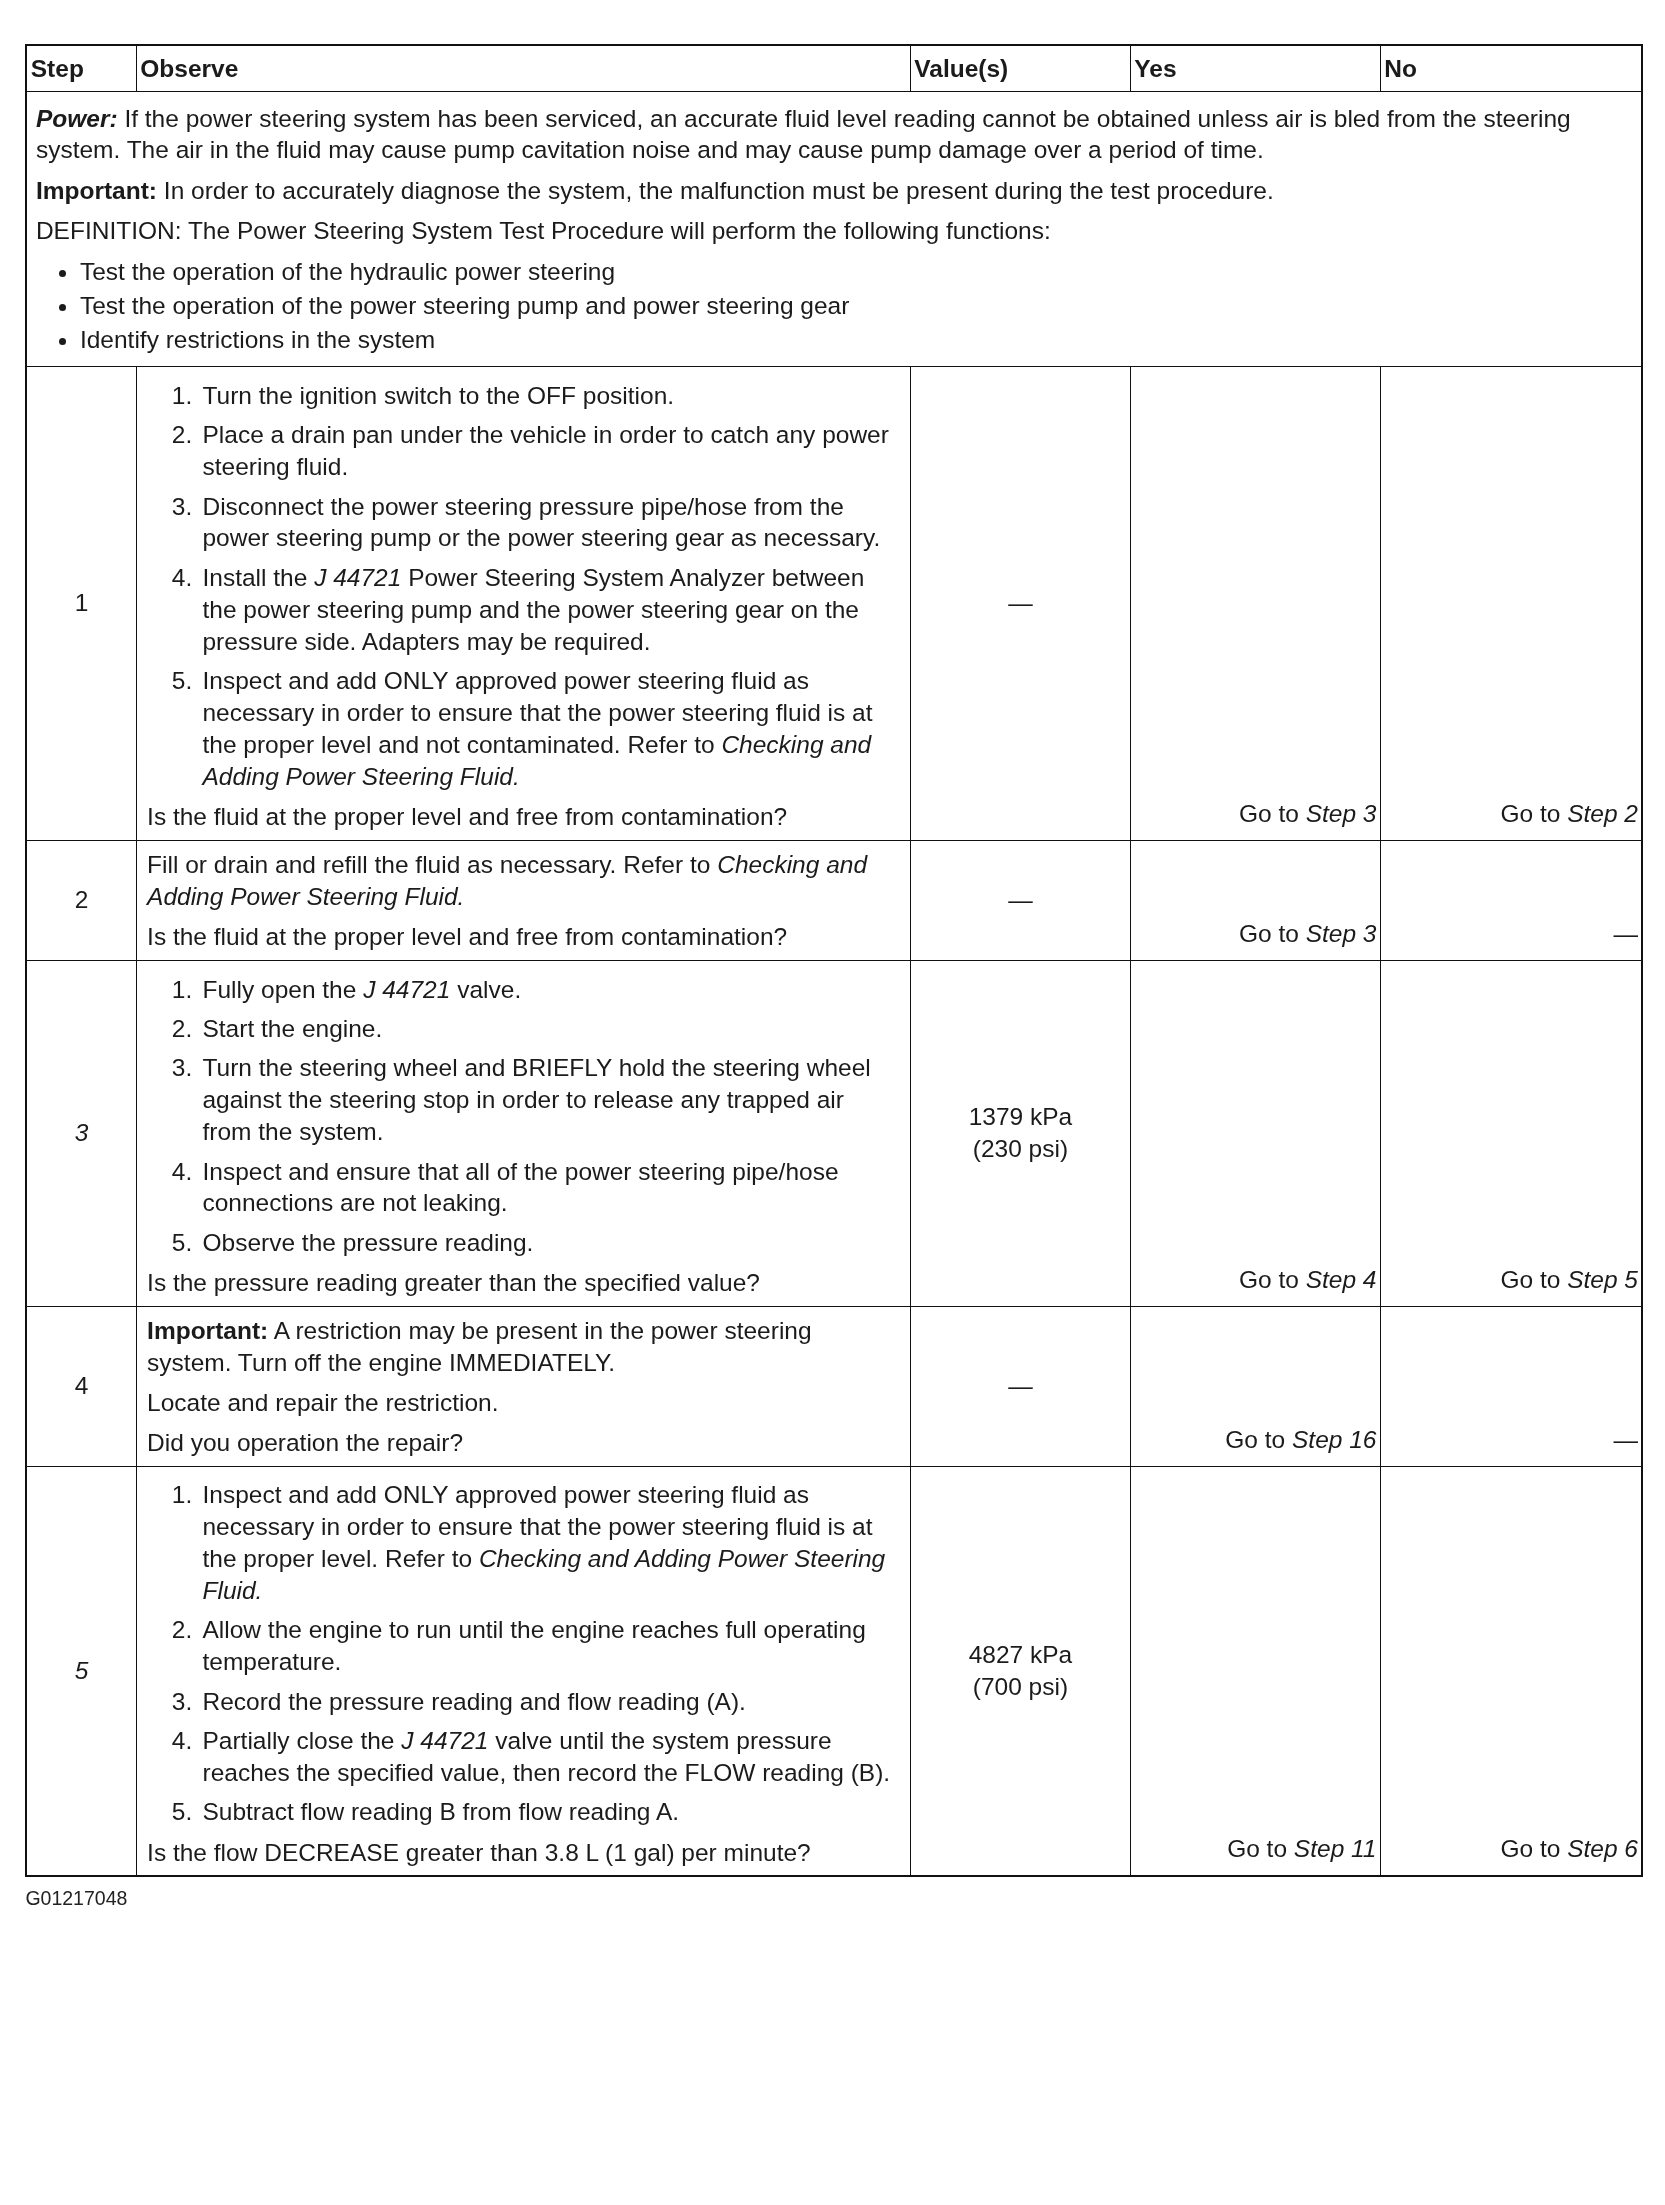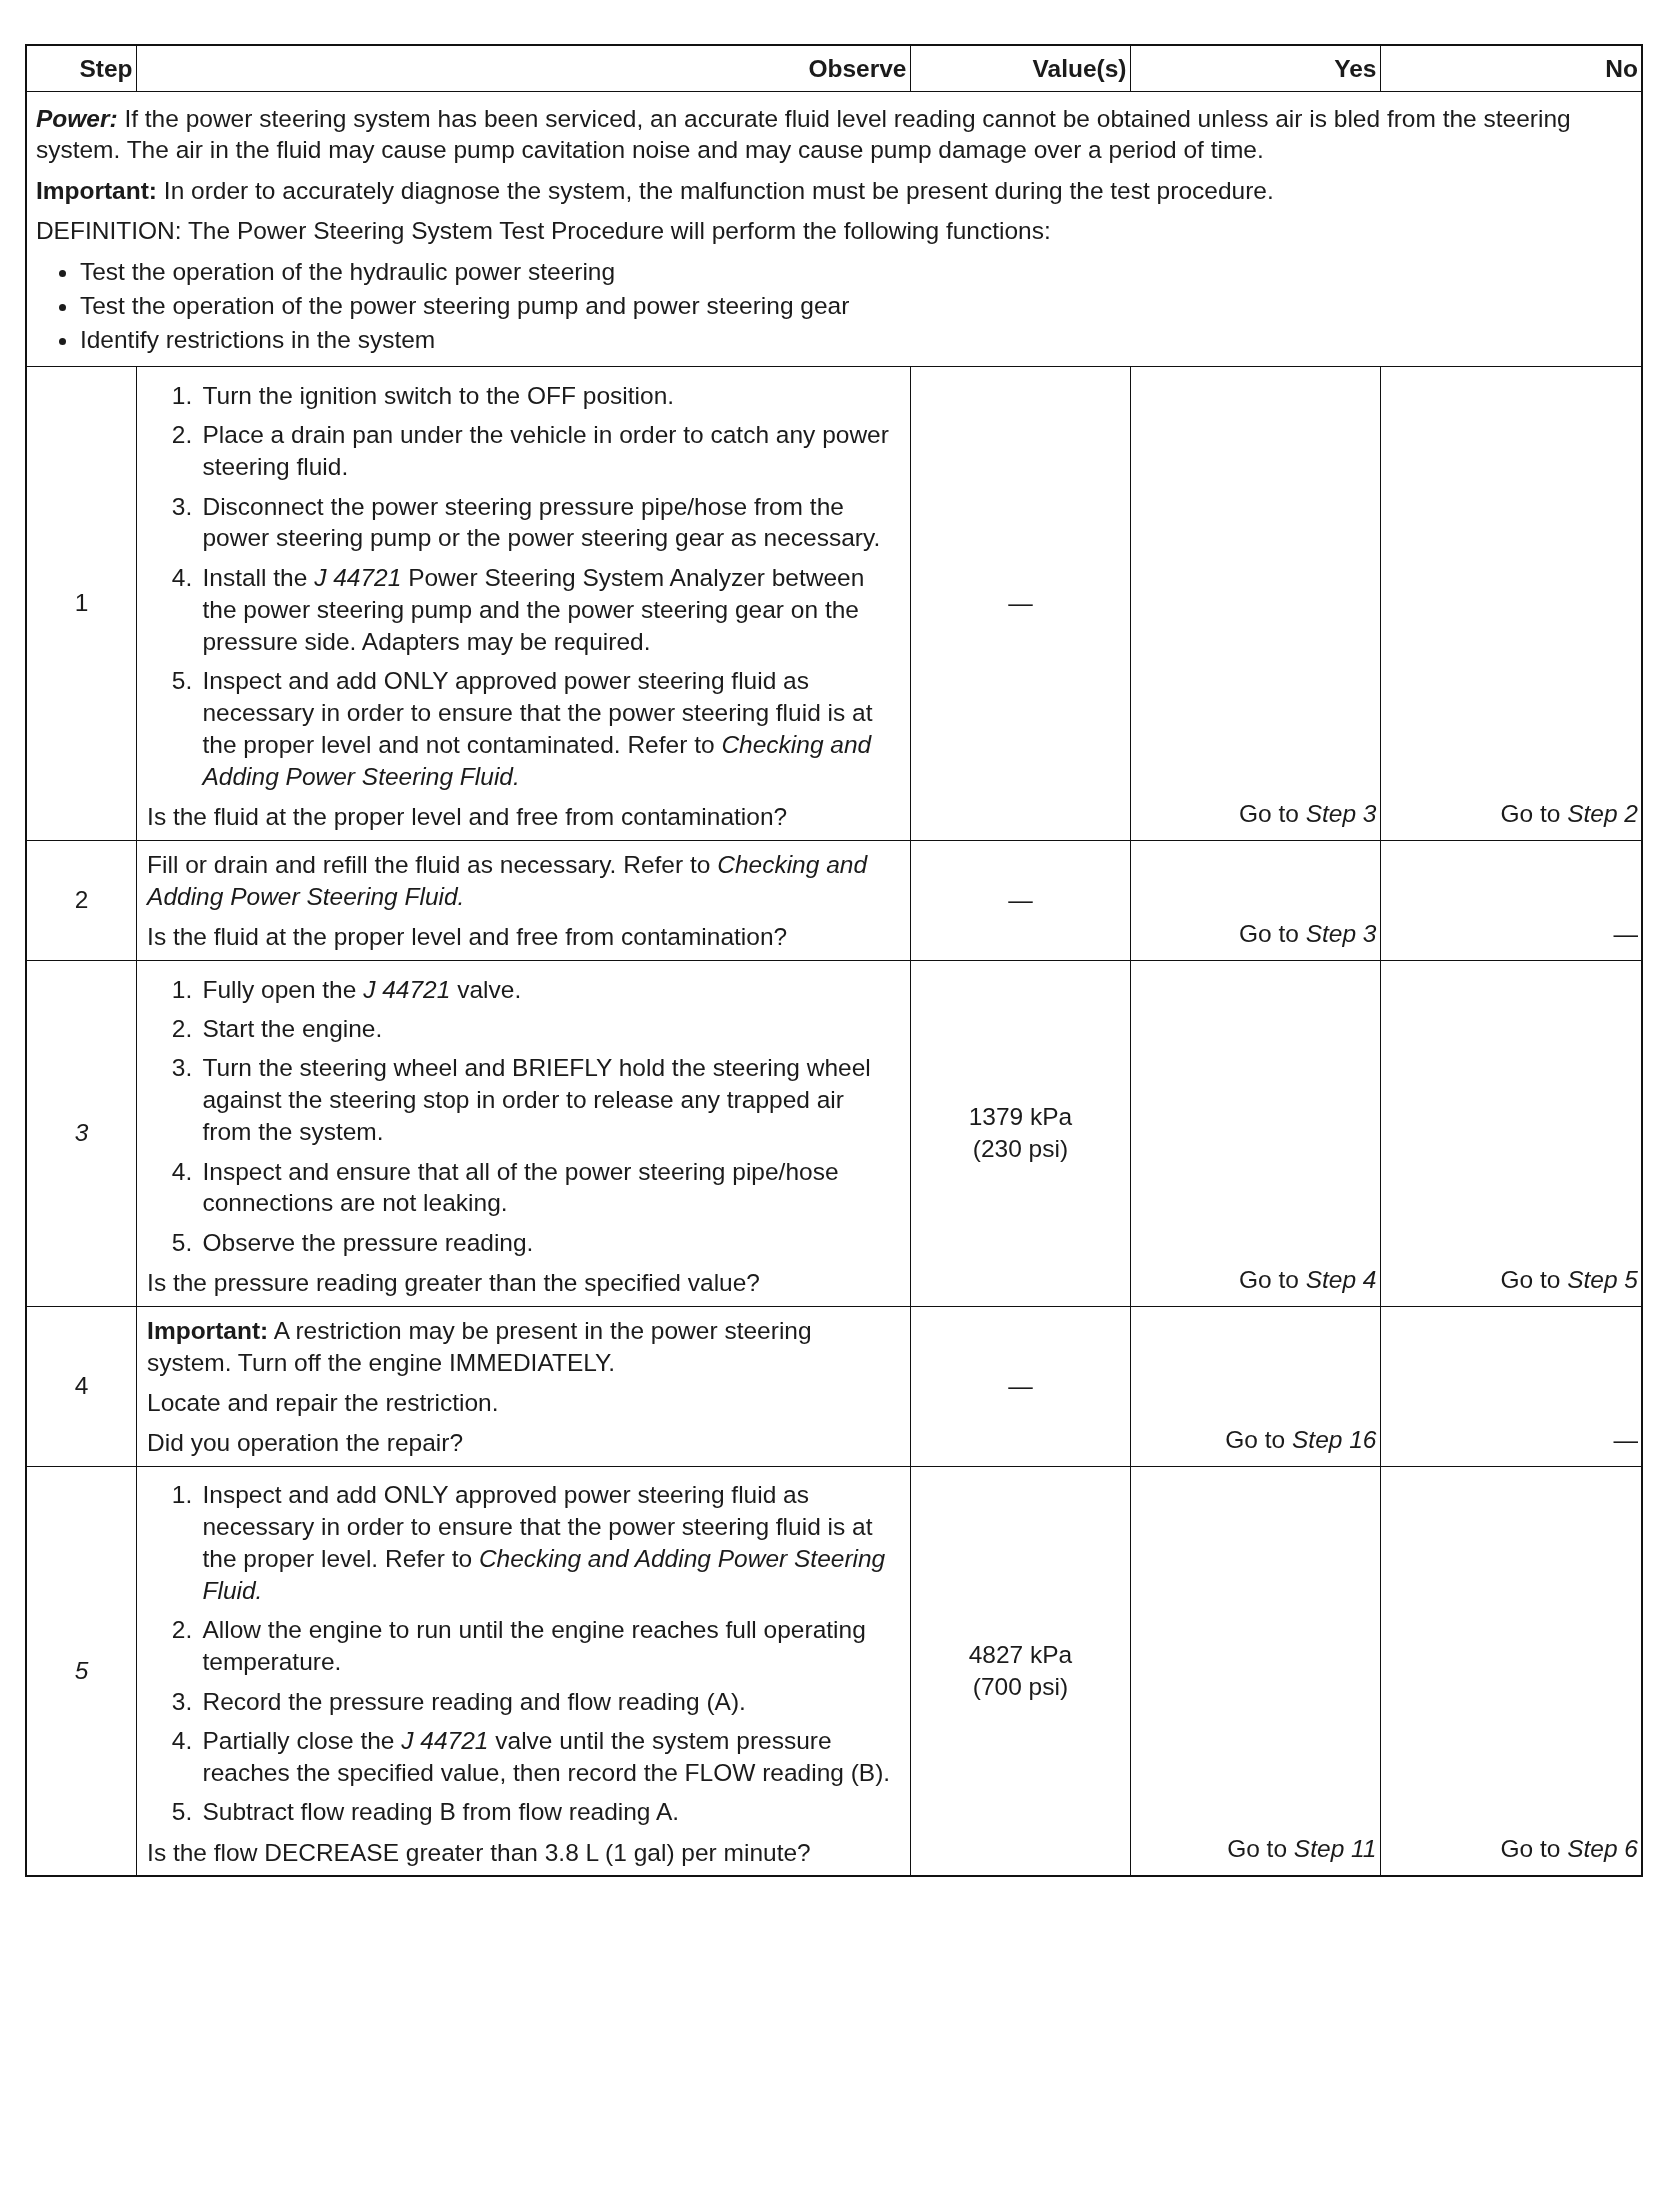--- a/index.html
+++ b/index.html
@@ -25,21 +25,21 @@
     width: 1616px;
     border: 2.5px solid #111;
   }
   th, td {
     border: 1.7px solid #111;
     vertical-align: top;
     box-sizing: border-box;
   }
   th.hdr {
     font-weight: bold;
-    text-align: right;
+    text-align: left;
     padding: 6.8px 3.4px;
     font-size: 24.5px;
   }
   td.notice-cell {
     padding: 6.8px 12px 5.1px 8.5px;
   }
   .notice-par {
     margin: 3.4px 0 8.5px 0;
   }
   ul.notice-bullets {
@@ -211,14 +211,15 @@
       <td class="value-cell">
         <div>4827 kPa</div>
         <div>(700 psi)</div>
       </td>
       <td class="goto-cell"><span>Go to </span><span class="it">Step 11</span></td>
       <td class="goto-cell"><span>Go to </span><span class="it">Step 6</span></td>
     </tr>
   </tbody>
     </table>
 
+  <div class="figure-id">G01217048</div>
 </div>
 
 
 </body></html>

